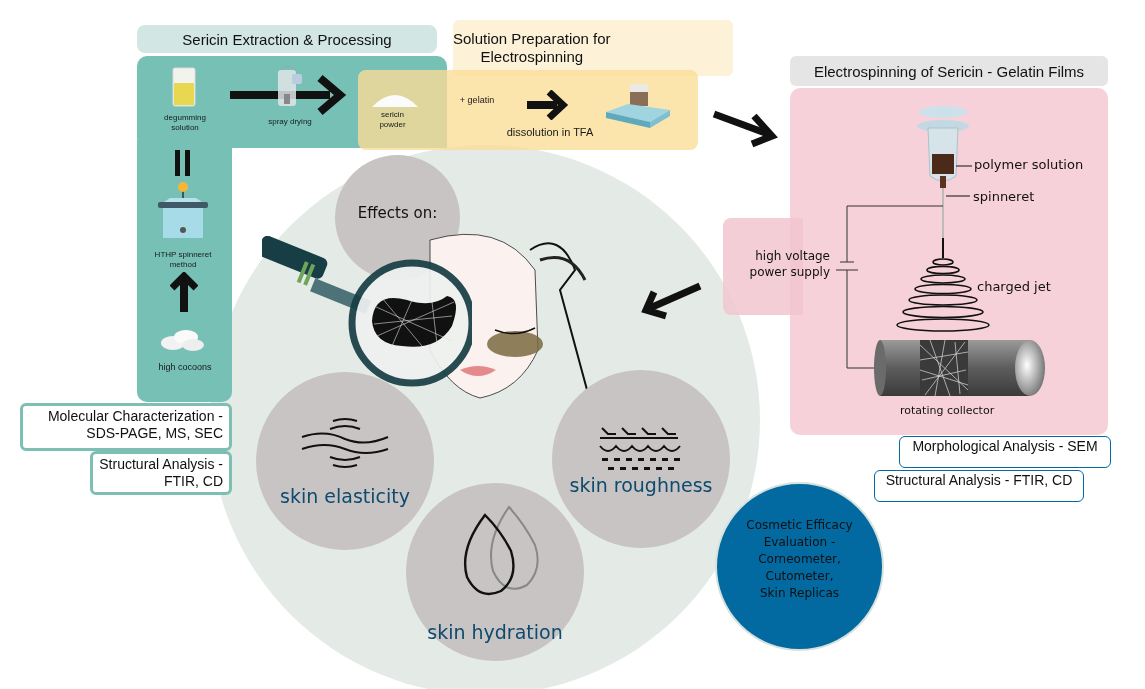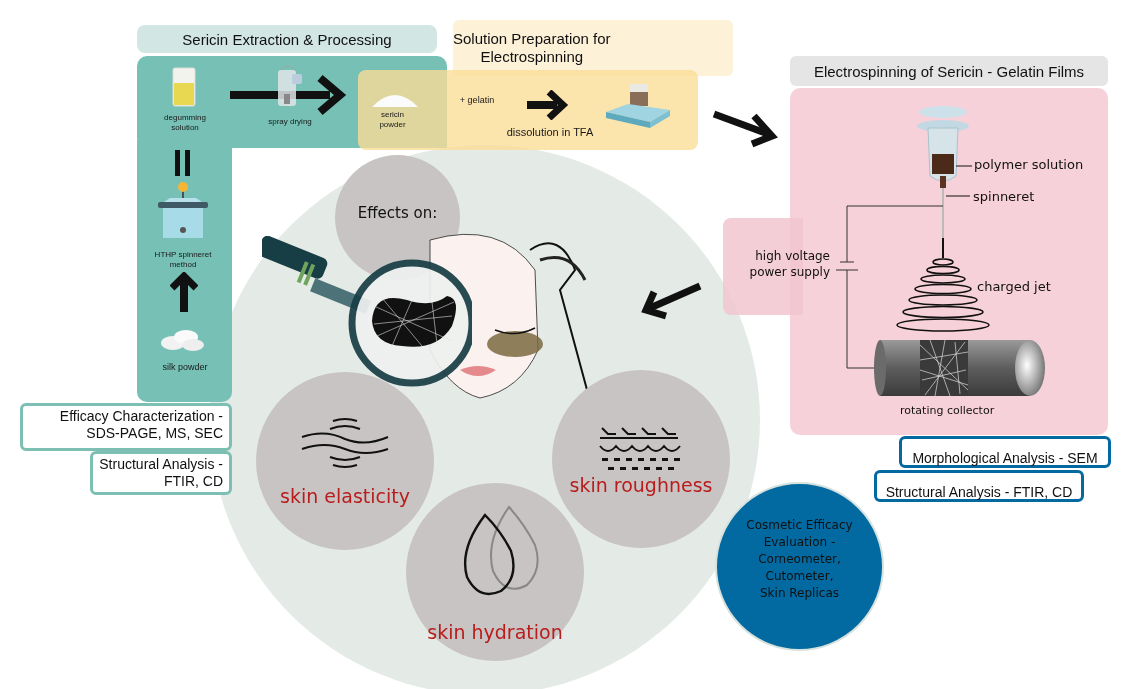--- a/index.html
+++ b/index.html
@@ -13,23 +13,23 @@
   
   #s1-title{left:137px;top:25px;width:300px;height:28px;background:#d2e7e3;border-radius:8px;font-size:15px;display:flex;align-items:center;justify-content:center;}
   #s1-top{left:137px;top:56px;width:310px;height:92px;background:#76c0b5;border-radius:10px 10px 0 10px;}
   #s1-left{left:137px;top:140px;width:95px;height:262px;background:#76c0b5;border-radius:0 0 10px 10px;}
   #s2-title{left:453px;top:20px;width:280px;height:56px;background:#fdf1d8;border-radius:6px;font-size:15px;display:flex;align-items:center;text-align:center;line-height:18px;}
   #s2-box{left:358px;top:70px;width:340px;height:80px;background:#fbdd96;opacity:.78;border-radius:8px;}
   #s3-title{left:790px;top:56px;width:318px;height:30px;background:#e5e5e5;border-radius:6px;font-size:15px;display:flex;align-items:center;justify-content:center;text-align:right;}
   #s3-box{left:790px;top:88px;width:318px;height:347px;background:#f7d1d9;border-radius:10px;}
   #s3-tab{left:723px;top:218px;width:80px;height:97px;background:#f1c6cf;opacity:.85;border-radius:8px 0 0 8px;}
   .outline-teal{border:3px solid #7ebfb3;border-radius:6px;background:#fff;font-size:14px;text-align:right;line-height:17px;padding:2px 6px;box-sizing:border-box;}
-  .outline-pink{border:3px solid #0369a1;border-radius:6px;background:#fff;font-size:14px;text-align:center;line-height:17px;padding:11px 6px;box-sizing:border-box;}
+  .outline-pink{border:1px solid #0369a1;border-radius:6px;background:#fff;font-size:14px;text-align:center;line-height:17px;padding:1px 6px;box-sizing:border-box;}
   .effect{border-radius:50%;background:#c9c4c4;display:flex;flex-direction:column;align-items:center;justify-content:center;}
-  .effect-text{font-size:19px;color:#b91c1c;}
+  .effect-text{font-size:19px;color:#0c4a6e;}
 </style>
 </head>
 <body>
 
 <div class="abs" id="big-circle"></div>
 
 <div class="abs title-bold" id="s1-title">
     <span>Sericin Extraction &amp; Processing</span>
   </div>
 <div class="abs" id="s1-top"></div>
@@ -73,23 +73,23 @@
 <svg class="abs" style="left:170px;top:272px" width="28" height="40">
   <rect x="10" y="8" width="8" height="32" fill="#111"></rect>
   <polyline points="2,16 14,4 26,16" fill="none" stroke="#111" stroke-width="7"></polyline>
 </svg>
 
 <svg class="abs" style="left:158px;top:325px" width="50" height="30">
   <ellipse cx="15" cy="18" rx="12" ry="7" fill="#f2f2f2"></ellipse>
   <ellipse cx="28" cy="12" rx="12" ry="7" fill="#fafafa"></ellipse>
   <ellipse cx="35" cy="20" rx="11" ry="6" fill="#eeeeee"></ellipse>
 </svg>
-<div class="abs small" style="left:155px;top:362px;width:60px;font-size:9px">silk powder</div>
-
-<div class="abs outline-teal" style="left:20px;top:403px;width:212px;height:48px;white-space:pre-line">Efficacy Characterization -
+<div class="abs small" style="left:155px;top:362px;width:60px;font-size:9px">high cocoons</div>
+
+<div class="abs outline-teal" style="left:20px;top:403px;width:212px;height:48px;white-space:pre-line">Molecular Characterization -
 SDS-PAGE, MS, SEC</div>
 <div class="abs outline-teal" style="left:90px;top:451px;width:142px;height:44px;white-space:pre-line">Structural Analysis -
 FTIR, CD</div>
 
 <div class="abs title-bold" id="s2-title">
     <span style="white-space:pre-line">Solution Preparation for
 Electrospinning</span>
   </div>
 <div class="abs" id="s2-box"></div>
 <svg class="abs" style="left:370px;top:87px" width="50" height="22">

